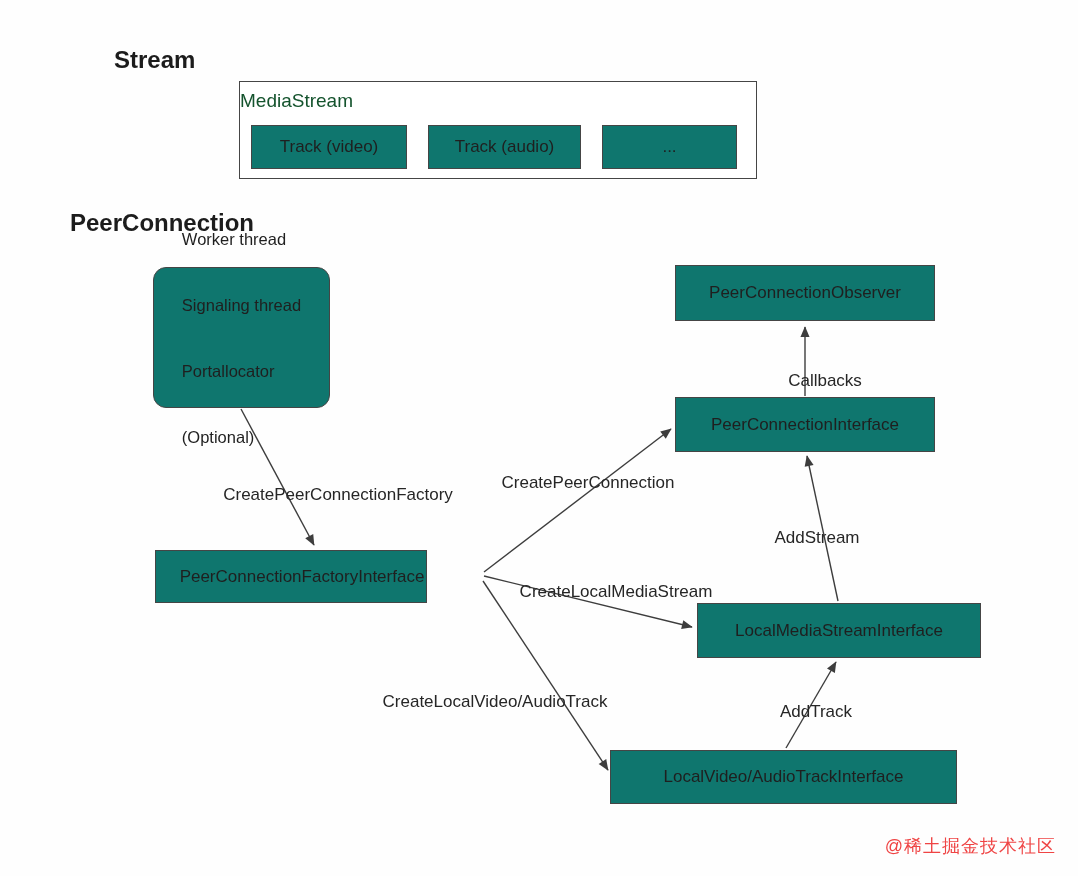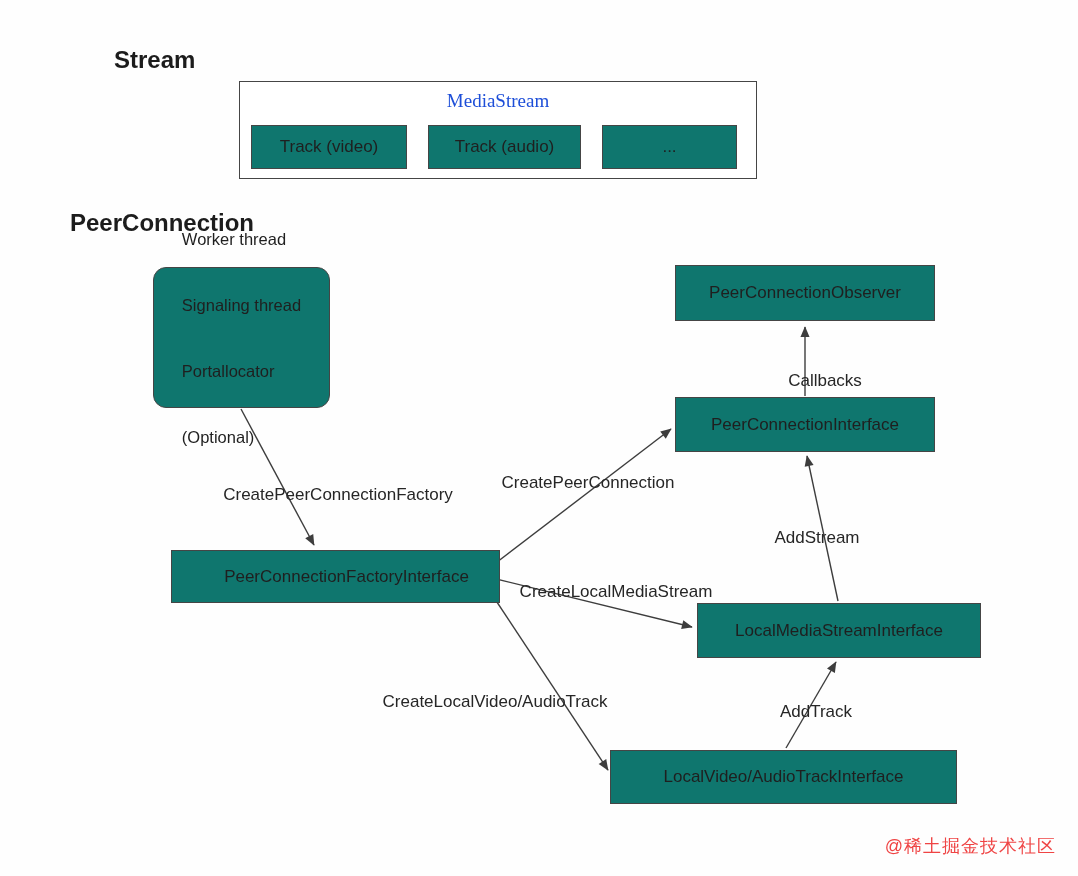--- a/index.html
+++ b/index.html
@@ -40,24 +40,23 @@
     position: absolute;
     border: 1.5px solid #454545;
     background: #ffffff;
     box-sizing: border-box;
   }
   .container-title {
     position: absolute;
     left: 0;
     right: 0;
     top: 8px;
-    text-align: center;
+    text-align: left;
     font-size: 19px;
-    color: #1d4ed8;
-    font-family: Liberation Serif, serif;
+    color: #14532d;
   }
   .multiline {
     line-height: 22px;
     white-space: pre;
     border-radius: 13px;
   }
   .edges-layer {
     position: absolute;
     left: 0;
     top: 0;
@@ -131,21 +130,21 @@
   </div>
 
   <div class="node" style="left:675px; top:265px; width:260px; height:56px;">
     <span>PeerConnectionObserver</span>
   </div>
 
   <div class="node" style="left:675px; top:397px; width:260px; height:55px;">
     <span>PeerConnectionInterface</span>
   </div>
 
-  <div class="node" style="left:171px; top:550px; width:329px; height:53px;padding-left:22px;">
+  <div class="node" style="left:155px; top:550px; width:272px; height:53px;padding-left:22px;">
     <span>PeerConnectionFactoryInterface</span>
   </div>
 
   <div class="node" style="left:697px; top:603px; width:284px; height:55px;">
     <span>LocalMediaStreamInterface</span>
   </div>
 
   <div class="node" style="left:610px; top:750px; width:347px; height:54px;">
     <span>LocalVideo/AudioTrackInterface</span>
   </div>

